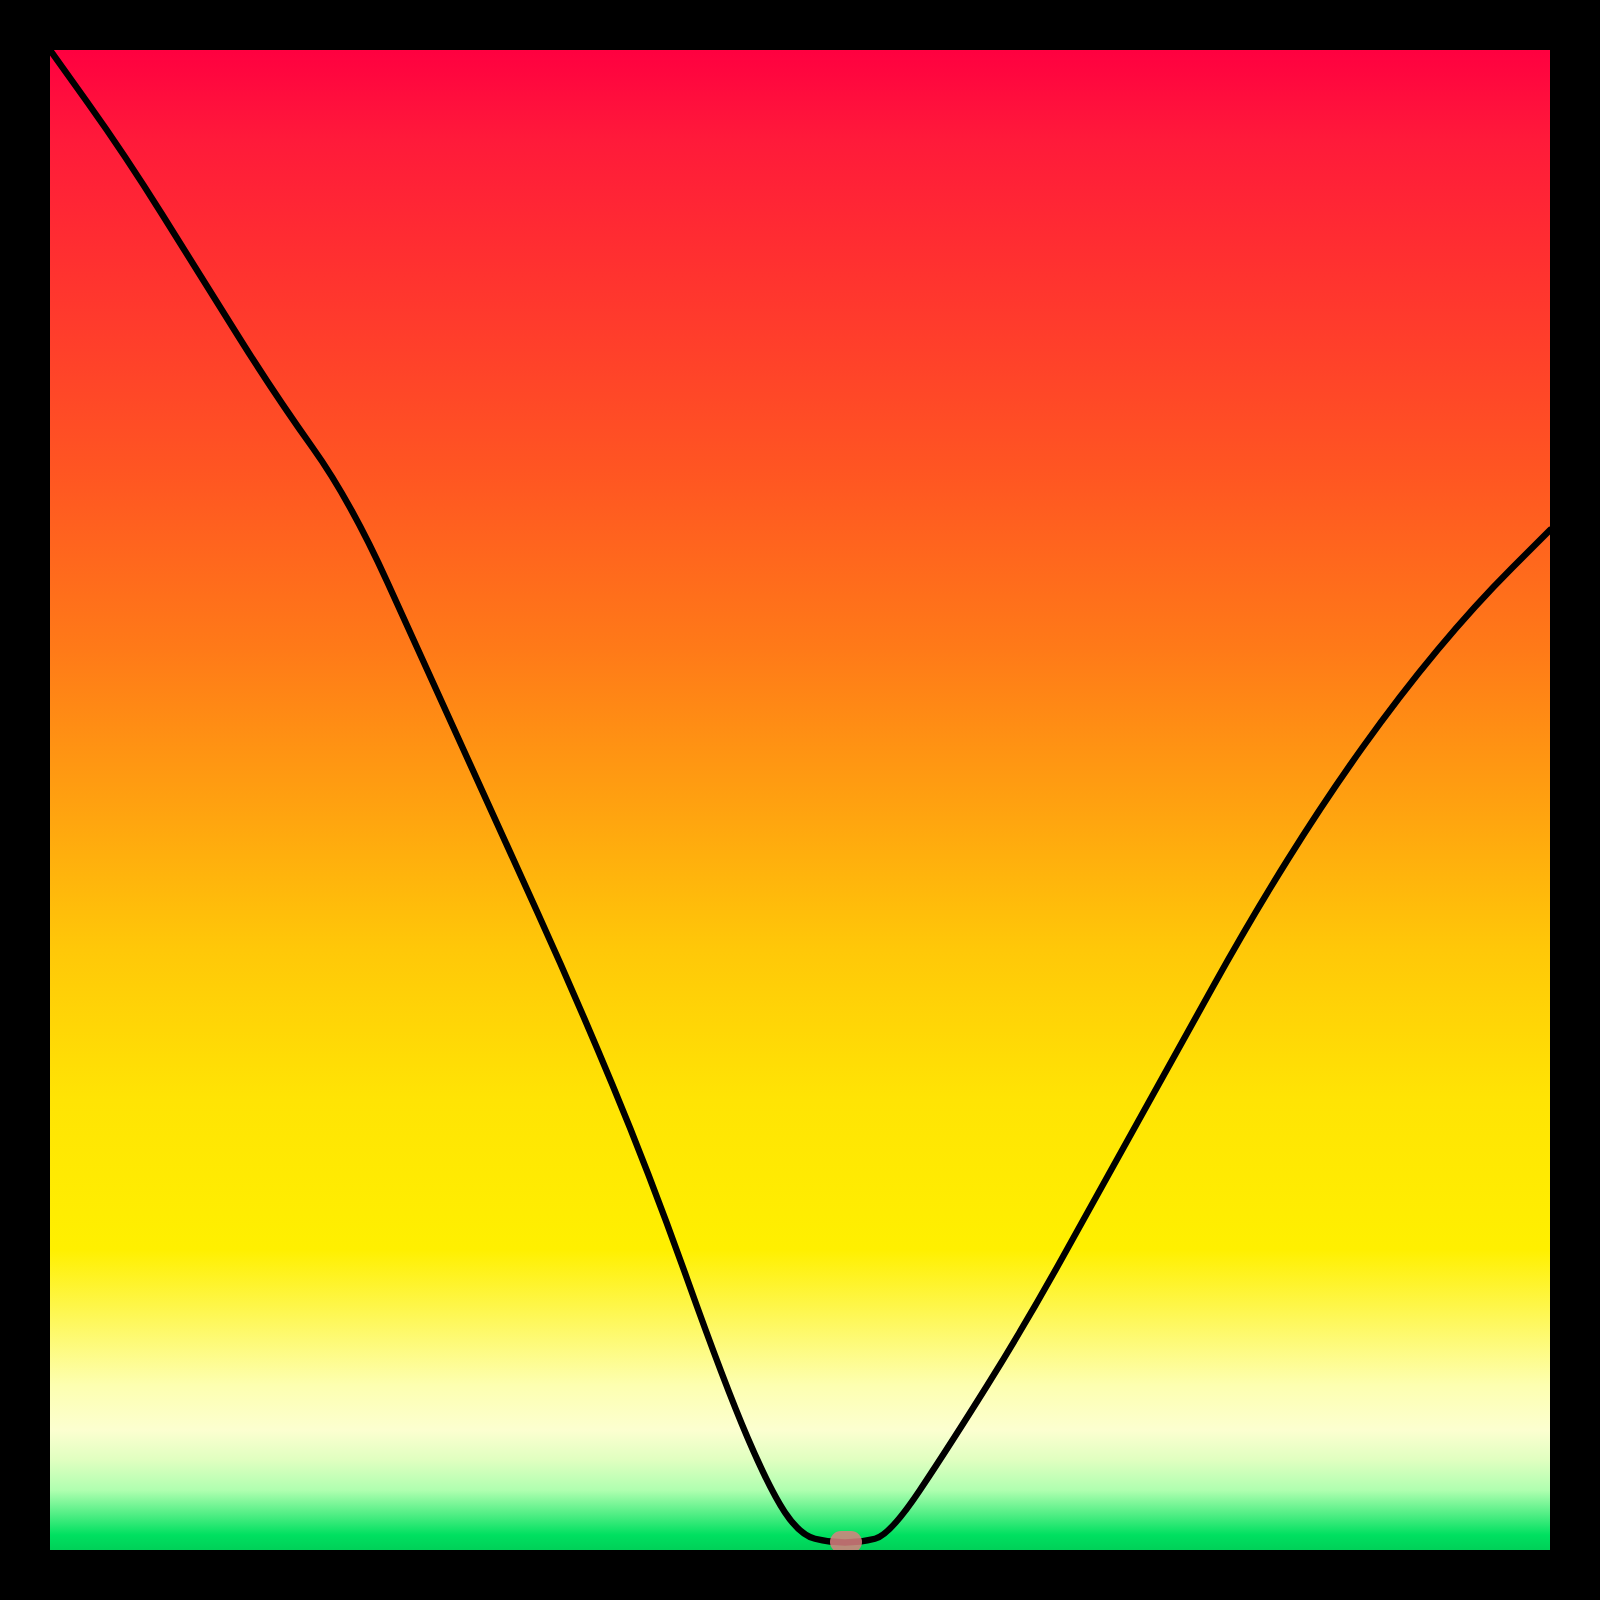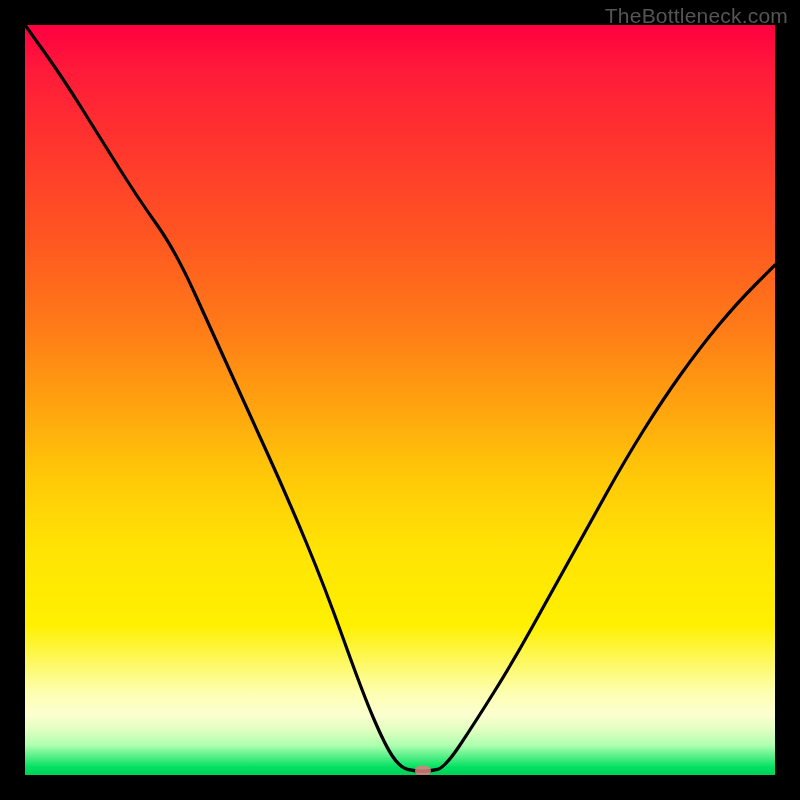--- a/index.html
+++ b/index.html
@@ -71,21 +71,20 @@
     border-radius: 6px;
     opacity: 0.85;
     transform: translate(-50%, -50%);
   }
 </style>
 </head>
 <body>
 
 <div class="frame">
 
-  <div class="watermark">TheBottleneck.com</div>
 
   <div class="plot-area">
     <div class="gradient-bg"></div>
 
     <svg class="curve" viewBox="0 0 750 750" preserveAspectRatio="none">
       <path id="curve-path" fill="none" stroke="#000" stroke-width="3.2" stroke-linecap="round" stroke-linejoin="round" d="M 0 0 Q 0 0 18.75 26.25 Q 37.5 52.5 56.25 82.5 Q 75 112.5 93.75 142.5 Q 112.5 172.5 131.25 198.75 Q 150 225 168.75 266.25 Q 187.5 307.5 206.25 348.75 Q 225 390 243.75 431.25 Q 262.5 472.5 281.25 517.5 Q 300 562.5 318.75 615 Q 337.5 667.5 348.75 693.75 Q 360 720 367.5 731.25 Q 375 742.5 382.5 744.375 Q 390 746.25 397.5 746.25 Q 405 746.25 412.5 744.375 Q 420.00000000000006 742.5 435 720 Q 450 697.5 468.75 667.5 Q 487.5 637.5 506.25 603.75 Q 525 570 543.75 536.25 Q 562.5 502.5 581.25 468.75 Q 600 435 618.75 405 Q 637.5 375 656.25 348.75 Q 675 322.50000000000006 693.75 300 Q 712.5 277.5 731.25 258.75 T 750 239.99999999999994"></path>
     </svg>
 
     <div class="marker" id="marker" style="left: 397.5px; top: 746.25px;"></div>
   </div>

